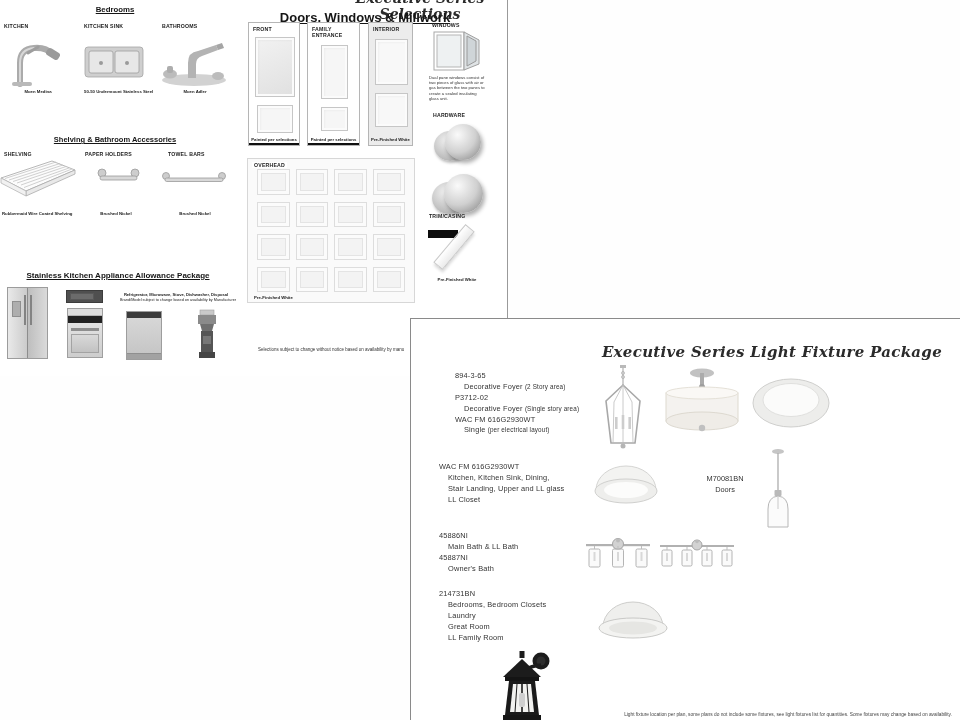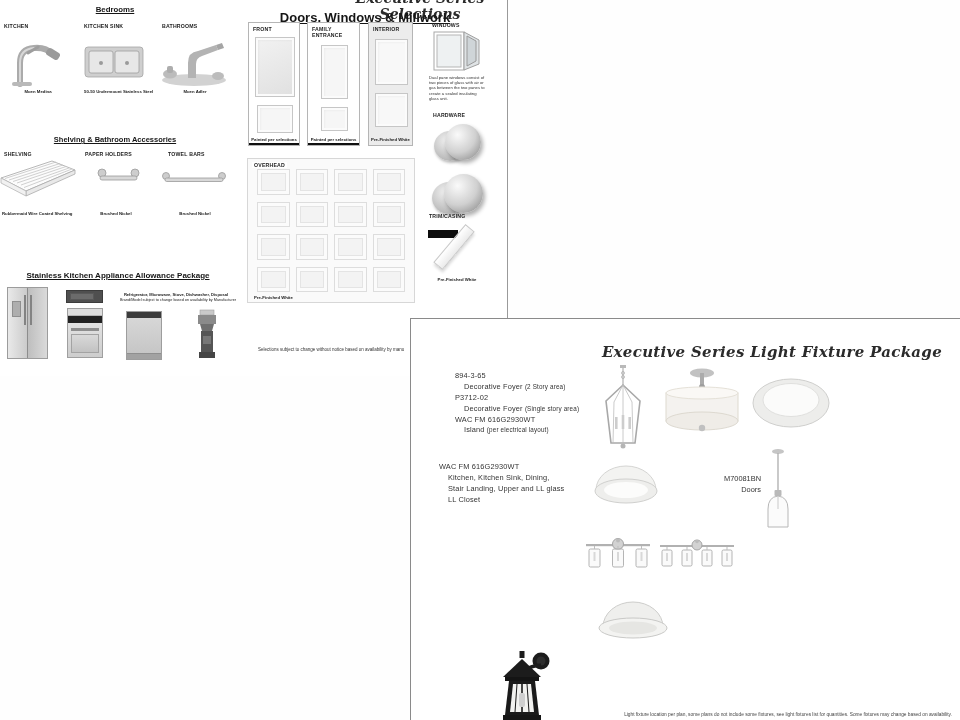--- a/index.html
+++ b/index.html
@@ -58,21 +58,21 @@
                border:1px solid #c9c9c9; transform:rotate(40deg); box-shadow:2px 2px 3px rgba(0,0,0,.15); }
   .blackbar { position:absolute; background:#0d0d0d; }
 
   
   #page2 { position:absolute; left:410px; top:318px; width:550px; height:402px;
            background:#fff; border-top:1px solid #8a8a8a; border-left:1px solid #8a8a8a;
            z-index:5; overflow:hidden; }
   .fl { height:10.9px; font-size:7.4px; letter-spacing:.15px; color:#333; white-space:nowrap; }
   .fl.ind { padding-left:9px; }
   .sm { font-size:6.3px; }
-  .island { text-align:right; font-size:7.4px; color:#333; line-height:10.5px; }
+  .island { text-align:center; font-size:7.4px; color:#333; line-height:10.5px; }
   .foot2 { font-size:4.8px; color:#444; white-space:nowrap; text-align:right; }
 </style>
 </head>
 <body>
 
 <div id="canvas">
 
   <div id="page1">
 
     <div class="abs script" style="left:330px; top:-10px; width:180px; font-size:14px; text-align:center;">Executive Series Selections</div>
@@ -256,31 +256,44 @@
   <div id="page2">
 
     <div class="abs script" style="right:18px; top:24px; font-size:15px; letter-spacing:.3px; white-space:nowrap;">Executive Series Light Fixture Package</div>
 
     <div class="abs" style="left:28px; top:52px;margin-left:16px;">
       <div class="fl">894-3-65</div>
       <div class="fl ind"><span>Decorative Foyer </span><span class="sm">(2 Story area)</span></div>
       <div class="fl">P3712-02</div>
       <div class="fl ind"><span>Decorative Foyer </span><span class="sm">(Single story area)</span></div>
       <div class="fl">WAC FM 616G2930WT</div>
-      <div class="fl ind"><span>Island </span><span class="sm">(per electrical layout)</span></div>
+      <div class="fl ind"><span>Single </span><span class="sm">(per electrical layout)</span></div>
     </div>
 
     <div class="abs" style="left:28px; top:143px;">
       <div class="fl">WAC FM 616G2930WT</div>
       <div class="fl ind">Kitchen, Kitchen Sink, Dining,</div>
       <div class="fl ind">Stair Landing, Upper and LL glass</div>
       <div class="fl ind">LL Closet</div>
     </div>
 
-
+    <div class="abs" style="left:28px; top:212px;">
+      <div class="fl">45886NI</div>
+      <div class="fl ind">Main Bath &amp; LL Bath</div>
+      <div class="fl">45887NI</div>
+      <div class="fl ind">Owner's Bath</div>
+    </div>
+
+    <div class="abs" style="left:28px; top:270px;">
+      <div class="fl">214731BN</div>
+      <div class="fl ind">Bedrooms, Bedroom Closets</div>
+      <div class="fl ind">Laundry</div>
+      <div class="fl ind">Great Room</div>
+      <div class="fl ind">LL Family Room</div>
+    </div>
 
     <div class="abs" style="left:32px; top:360px;margin-top:48px;">
       <div class="fl">1025BK</div>
       <div class="fl ind">Exterior</div>
     </div>
 
     <div class="abs island" style="left:278px; top:155px; width:72px;">
       <div>M70081BN</div>
       <div>Doors</div>
     </div>

